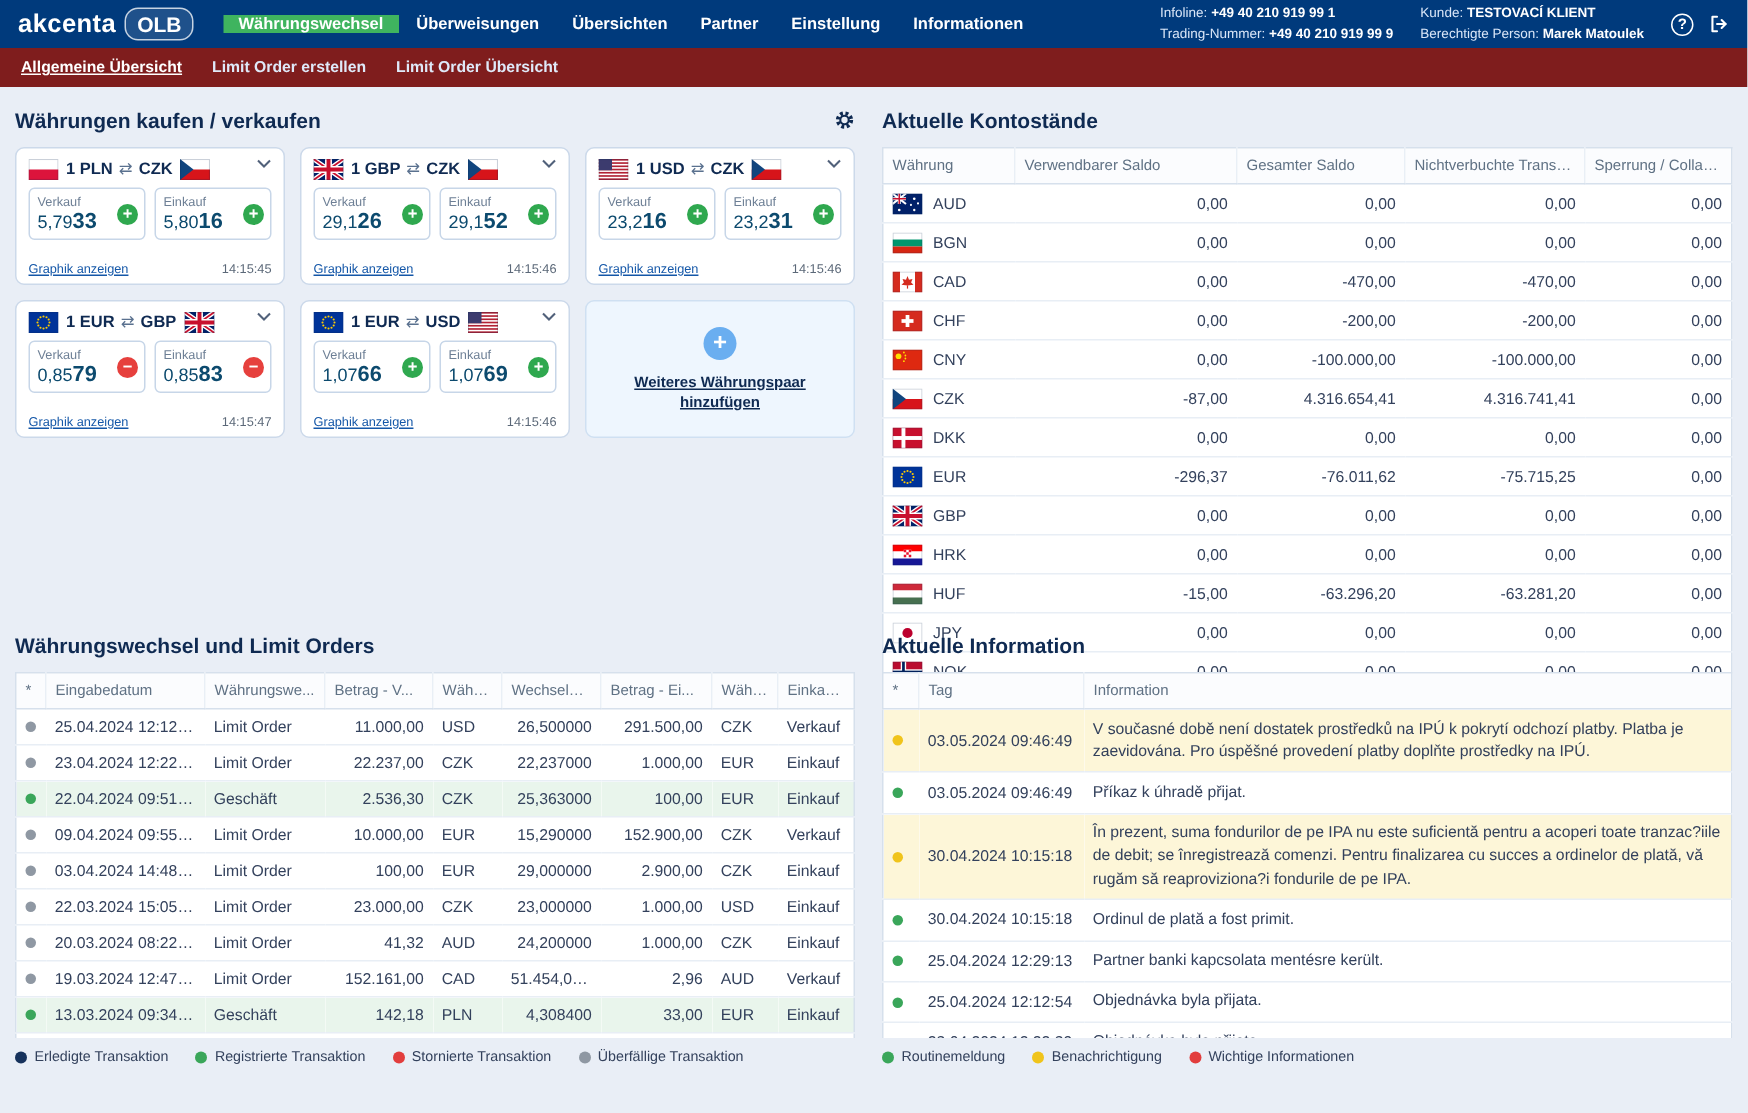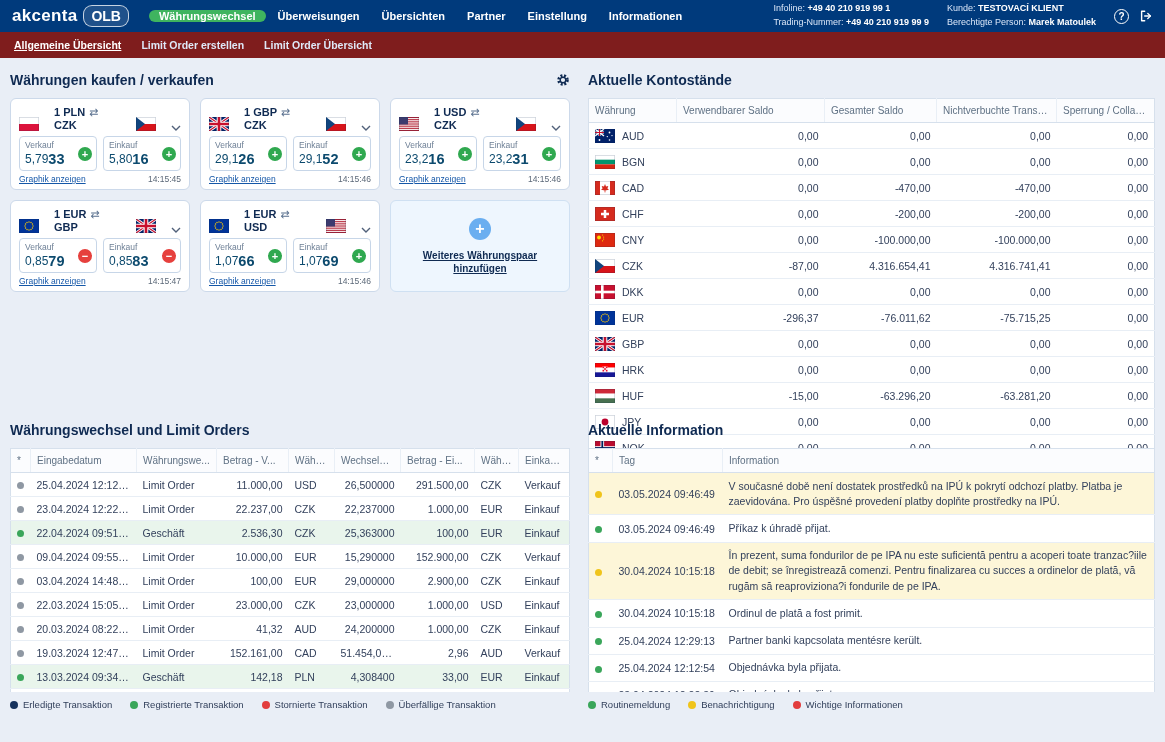--- a/index.html
+++ b/index.html
@@ -5,21 +5,21 @@
   *{box-sizing:border-box;margin:0;padding:0}
   html,body{width:1165px;height:742px;overflow:hidden}
   body{font-family:"Liberation Sans",sans-serif;background:#e9eef6;color:#33415c}
 
   
   header{height:32px;background:#003a7c;display:flex;align-items:center;padding:0 12px;gap:12px;color:#fff}
   .logo-wrap{display:flex;align-items:center;gap:6px;flex:0 0 auto}
   .logo{font-size:17px;font-weight:bold;letter-spacing:.3px}
   .logo-badge{border:1px solid rgba(255,255,255,.75);border-radius:9px;font-size:14px;font-weight:bold;padding:2px 7px;background:rgba(255,255,255,.12)}
   nav.main{display:flex;gap:2px;margin-left:8px;align-items:center}
-  .nav-item{font-size:11px;font-weight:bold;color:#fff;padding:0 10px;border-radius:10px;cursor:pointer;white-space:nowrap}
+  .nav-item{font-size:11px;font-weight:bold;color:#fff;padding:0 10px;border-radius:0;cursor:pointer;white-space:nowrap}
   .nav-item.active{background:#3fb45f}
   .header-right{margin-left:auto;display:flex;gap:18px;align-items:center}
   .hi-col{display:flex;flex-direction:column;justify-content:center}
   .hi-line{font-size:9px;line-height:1.55;white-space:nowrap;color:#d9e6f8}
   .hi-line b{color:#fff}
   .header-icons{display:flex;gap:10px;align-items:center;margin-left:6px}
   .help{width:15px;height:15px;border:1.4px solid #fff;border-radius:50%;font-size:10px;font-weight:bold;display:flex;align-items:center;justify-content:center;cursor:pointer}
   .logout{display:flex;align-items:center;cursor:pointer}
 
   
@@ -29,21 +29,21 @@
 
   
   main{display:grid;grid-template-columns:560px 1fr;grid-template-rows:350px 1fr;column-gap:18px;padding:4px 10px 0}
   .sec-head{display:flex;align-items:center;justify-content:space-between;margin:8px 0 8px;height:20px}
   .sec-title{font-size:14px;font-weight:bold;color:#0f2a52}
   .gear{cursor:pointer;display:flex}
 
   
   .cards{display:grid;grid-template-columns:repeat(3,1fr);gap:10px}
   .card{background:#fff;border:1px solid #ccd9ea;border-radius:6px;padding:7px 8px 5px;height:92px;display:flex;flex-direction:column;cursor:pointer}
-  .card-top{display:flex;align-items:flex-end;gap:15px;font-size:11px;font-weight:bold;color:#0f2a52}
+  .card-top{display:flex;align-items:flex-start;gap:5px;font-size:11px;font-weight:bold;color:#0f2a52}
   .swap{color:#5a718f;font-weight:normal;font-size:11px;padding:0 1px}
   .chev{margin-left:auto;display:flex;cursor:pointer}
   .quote-row{display:flex;gap:6px;margin-top:5px}
   .qbox{flex:1;border:1px solid #c7d6e8;border-radius:4px;padding:3px 20px 3px 5px;position:relative;background:#fff}
   .qlabel{font-size:8.5px;color:#6d7f95;margin-bottom:1px}
   .qval{font-size:12px;color:#0c4a6e;display:flex;align-items:center;white-space:nowrap}
   .qval b{font-size:14.5px}
   .trend{position:absolute;right:4px;top:50%;transform:translateY(-50%);width:14px;height:14px;border-radius:50%;color:#fff;font-size:11px;line-height:14px;text-align:center;font-weight:bold}
   .card-bottom{display:flex;justify-content:space-between;margin-top:auto;align-items:flex-end}
   .graph-link{font-size:8.5px;color:#1457a8;text-decoration:underline;font-weight:normal;cursor:pointer}

